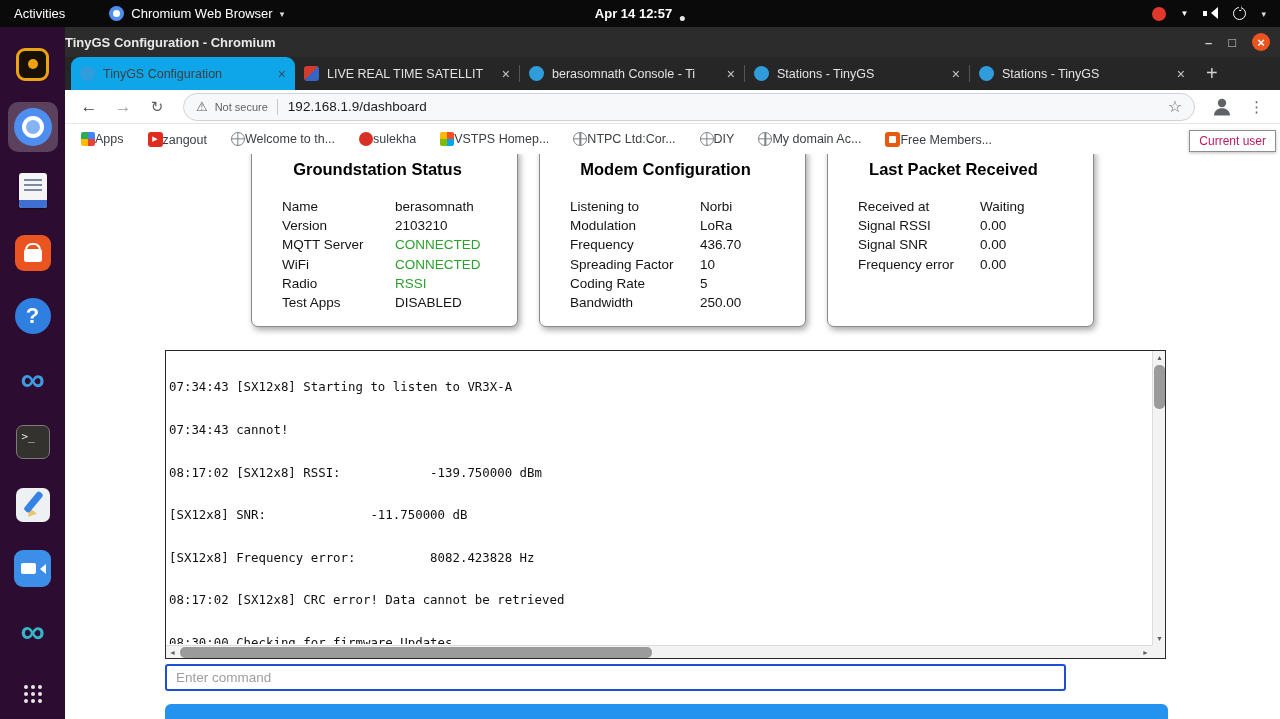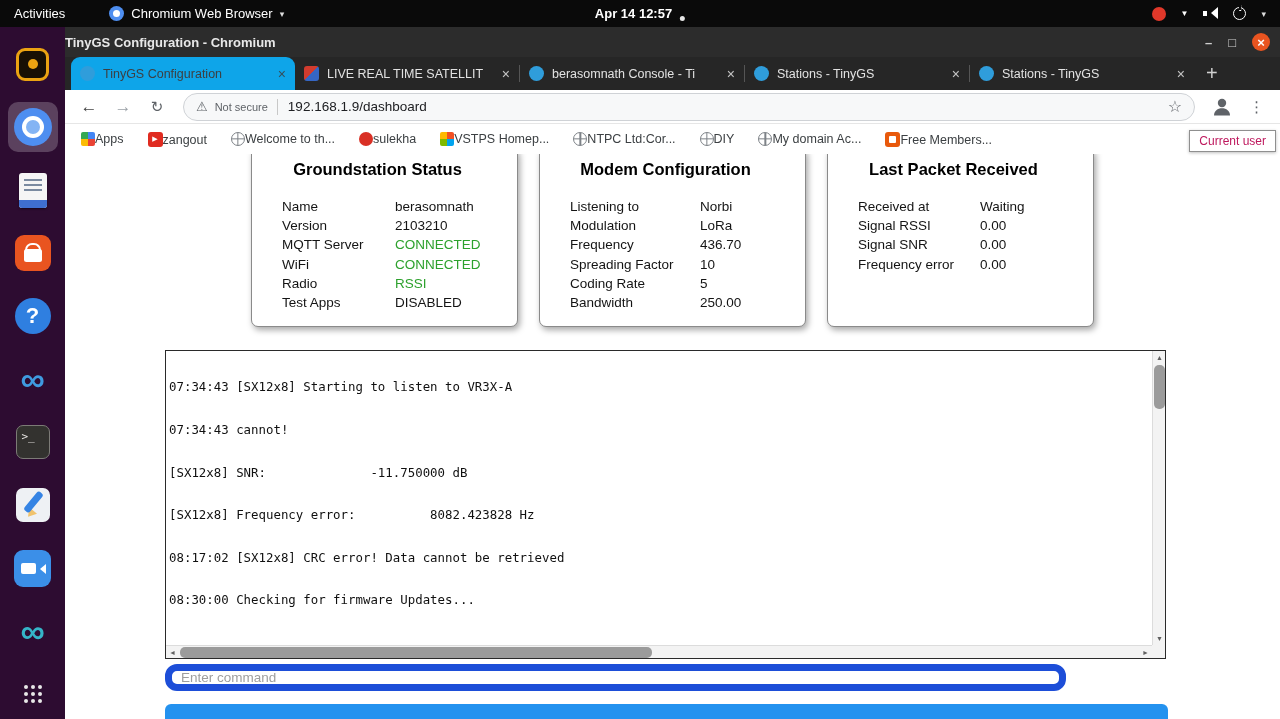--- a/index.html
+++ b/index.html
@@ -124,21 +124,21 @@
   .vscroll{position:absolute;top:0;right:0;bottom:13px;width:13px;background:#f3f3f3;border-left:1px solid #dcdcdc}
   .varrow{position:absolute;left:0;width:13px;height:13px;font-size:7px;color:#606060;display:flex;align-items:center;justify-content:center}
   .varrow.up{top:0}.varrow.down{bottom:0}
   .vthumb{position:absolute;left:1px;top:14px;width:11px;height:44px;background:#9b9b9b;border-radius:5px}
   .hscroll{position:absolute;left:0;right:13px;bottom:0;height:13px;background:#f3f3f3;border-top:1px solid #dcdcdc}
   .harrow{position:absolute;top:0;width:13px;height:13px;font-size:7px;color:#606060;display:flex;align-items:center;justify-content:center}
   .harrow.left{left:0}.harrow.right{right:0}
   .hthumb{position:absolute;left:14px;top:1px;width:472px;height:11px;background:#9b9b9b;border-radius:5px}
   .scroll-corner{position:absolute;right:0;bottom:0;width:13px;height:13px;background:#f3f3f3}
 
-  .command-input{position:absolute;left:100px;top:510px;width:901px;height:27px;border:7px solid #1d4ed8;border-radius:12px;
+  .command-input{position:absolute;left:100px;top:510px;width:901px;height:27px;border:2px solid #1d4ed8;border-radius:3px;
                  font-size:13.5px;padding:0 9px;color:#333;font-family:"Liberation Sans",sans-serif;outline:none}
   .command-input::placeholder{color:#9e9e9e}
   .send-button{position:absolute;left:100px;top:550px;width:1003px;height:30px;background:#2492ef;border:none;border-radius:6px;cursor:pointer}
 </style>
 </head>
 <body>
 
 <div class="topbar">
   <span class="activities">Activities</span>
   <div class="appmenu">
@@ -378,20 +378,21 @@
           <span class="cvalue">0.00</span>
         </div>
       </div>
 
     </div>
 
     <div class="console-wrap">
       <div class="console-lines">
         <div class="cl">07:34:43 [SX12x8] Starting to listen to VR3X-A</div>
         <div class="cl">07:34:43 cannot!</div>
+        <div class="cl">08:17:02 [SX12x8] RSSI:            -139.750000 dBm</div>
         <div class="cl">[SX12x8] SNR:              -11.750000 dB</div>
         <div class="cl">[SX12x8] Frequency error:          8082.423828 Hz</div>
         <div class="cl">08:17:02 [SX12x8] CRC error! Data cannot be retrieved</div>
         <div class="cl">08:30:00 Checking for firmware Updates...</div>
         
         
         
         
         
         

